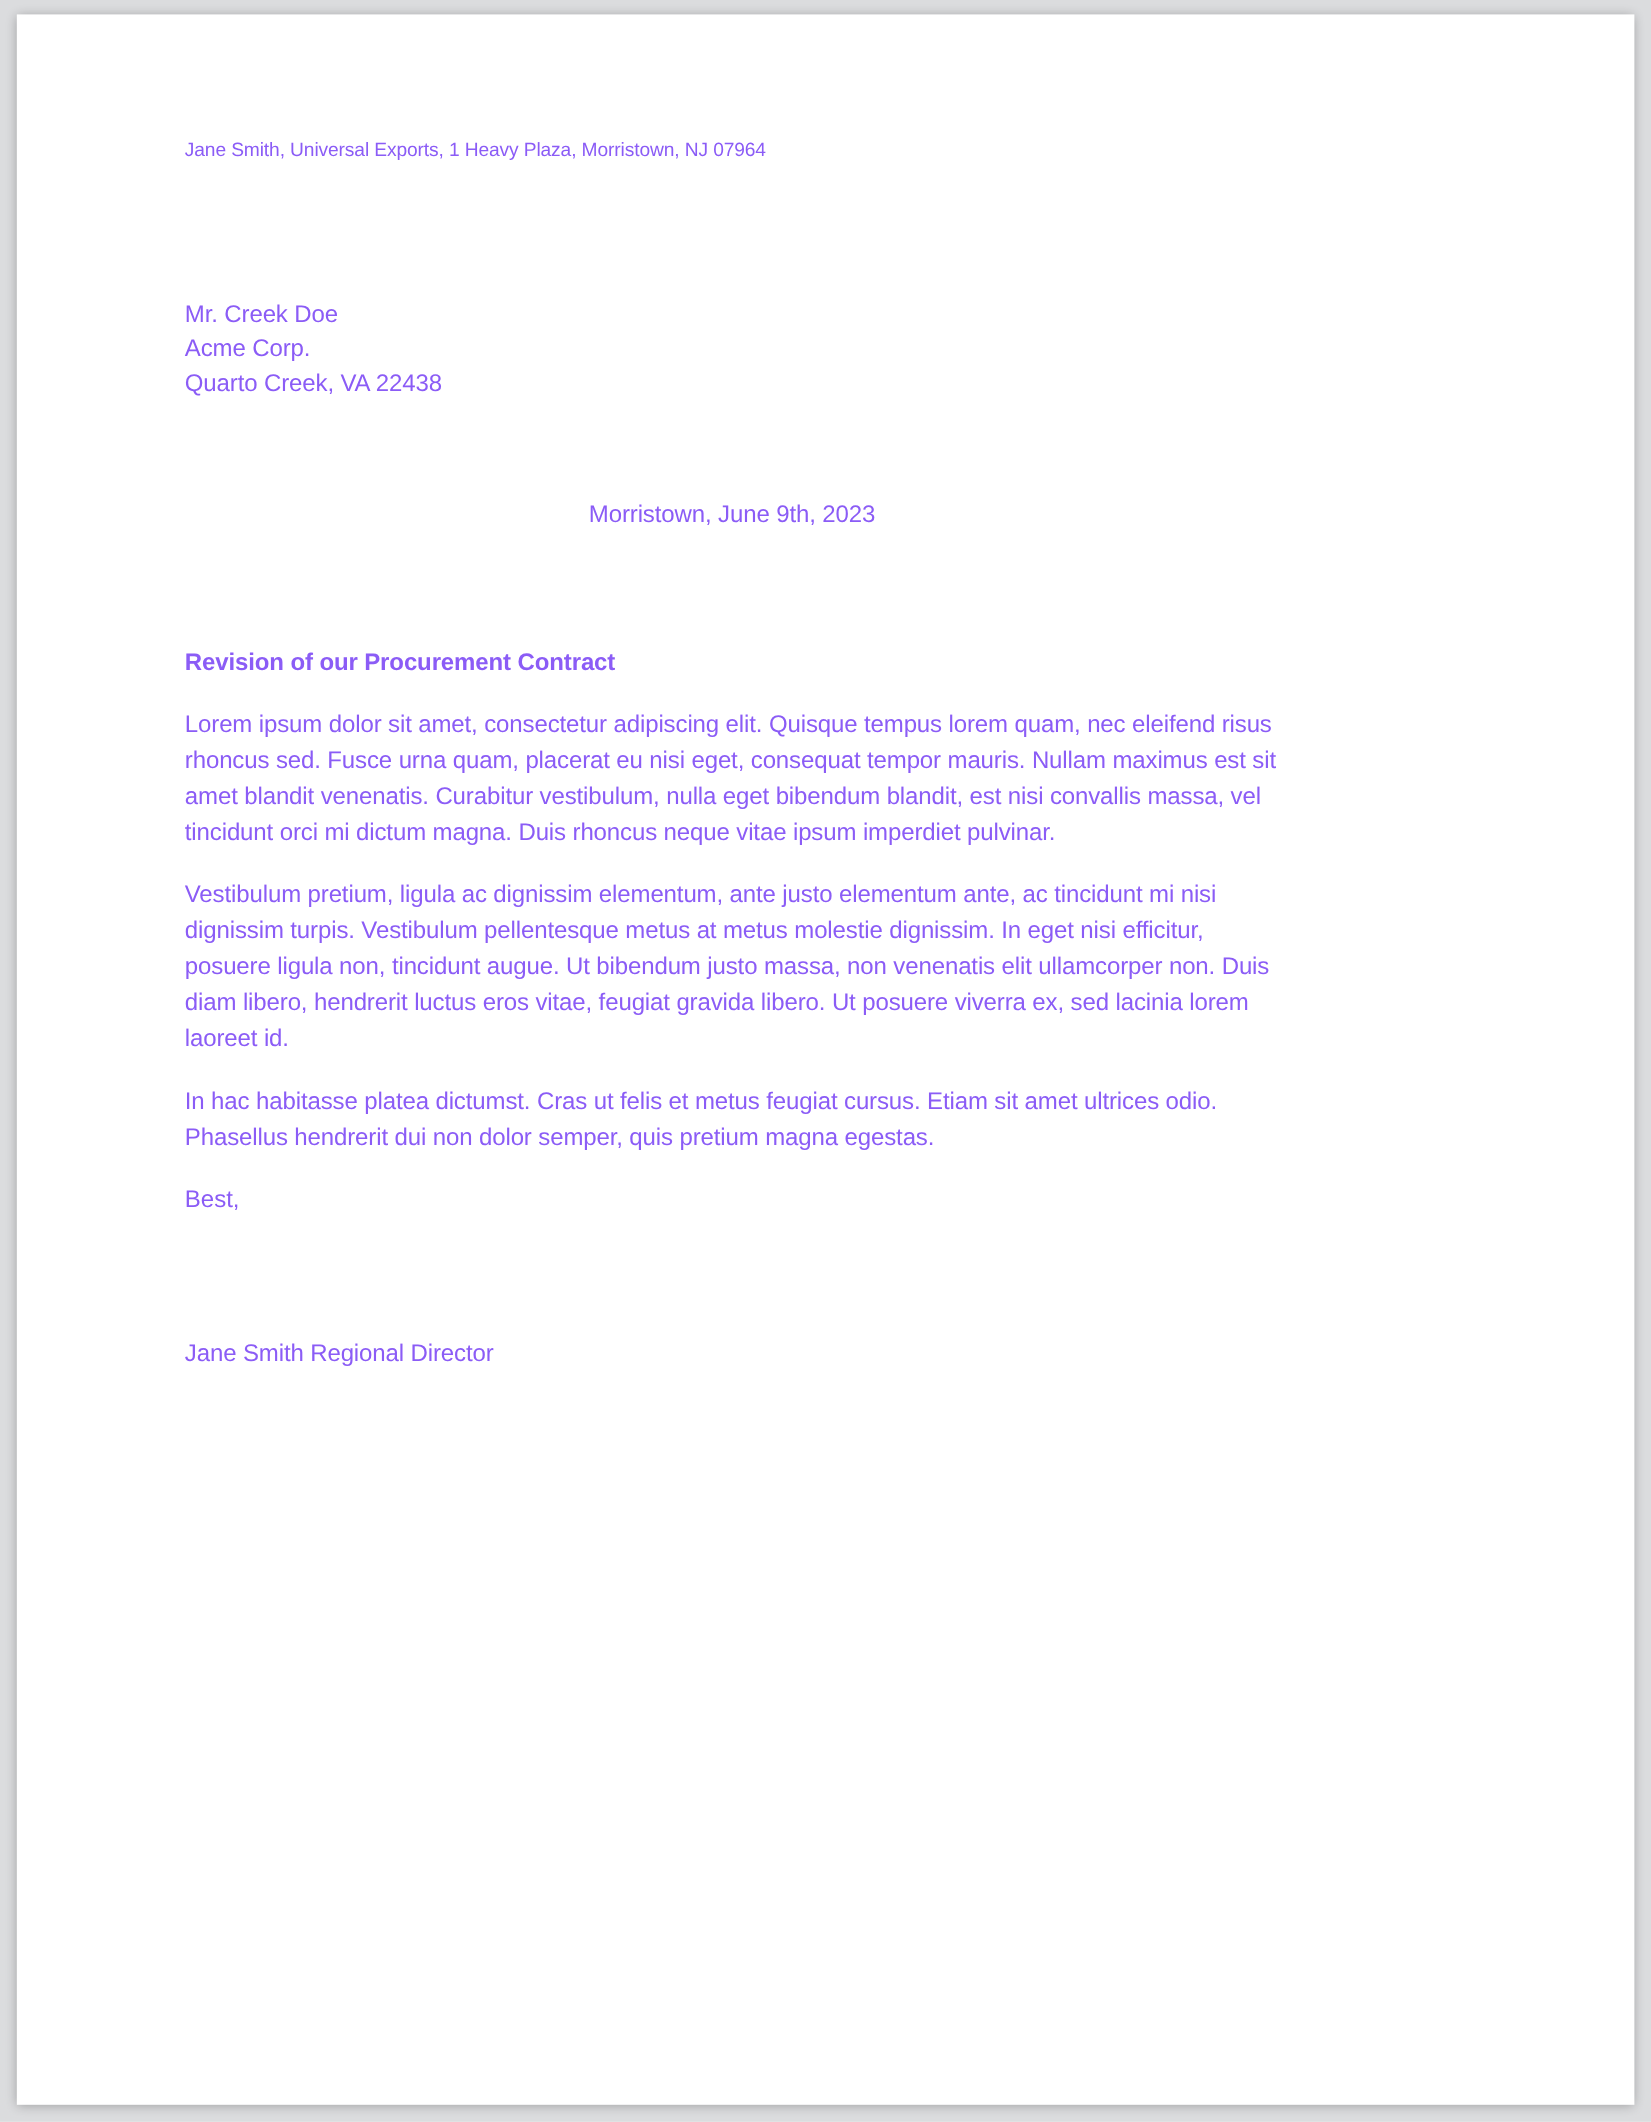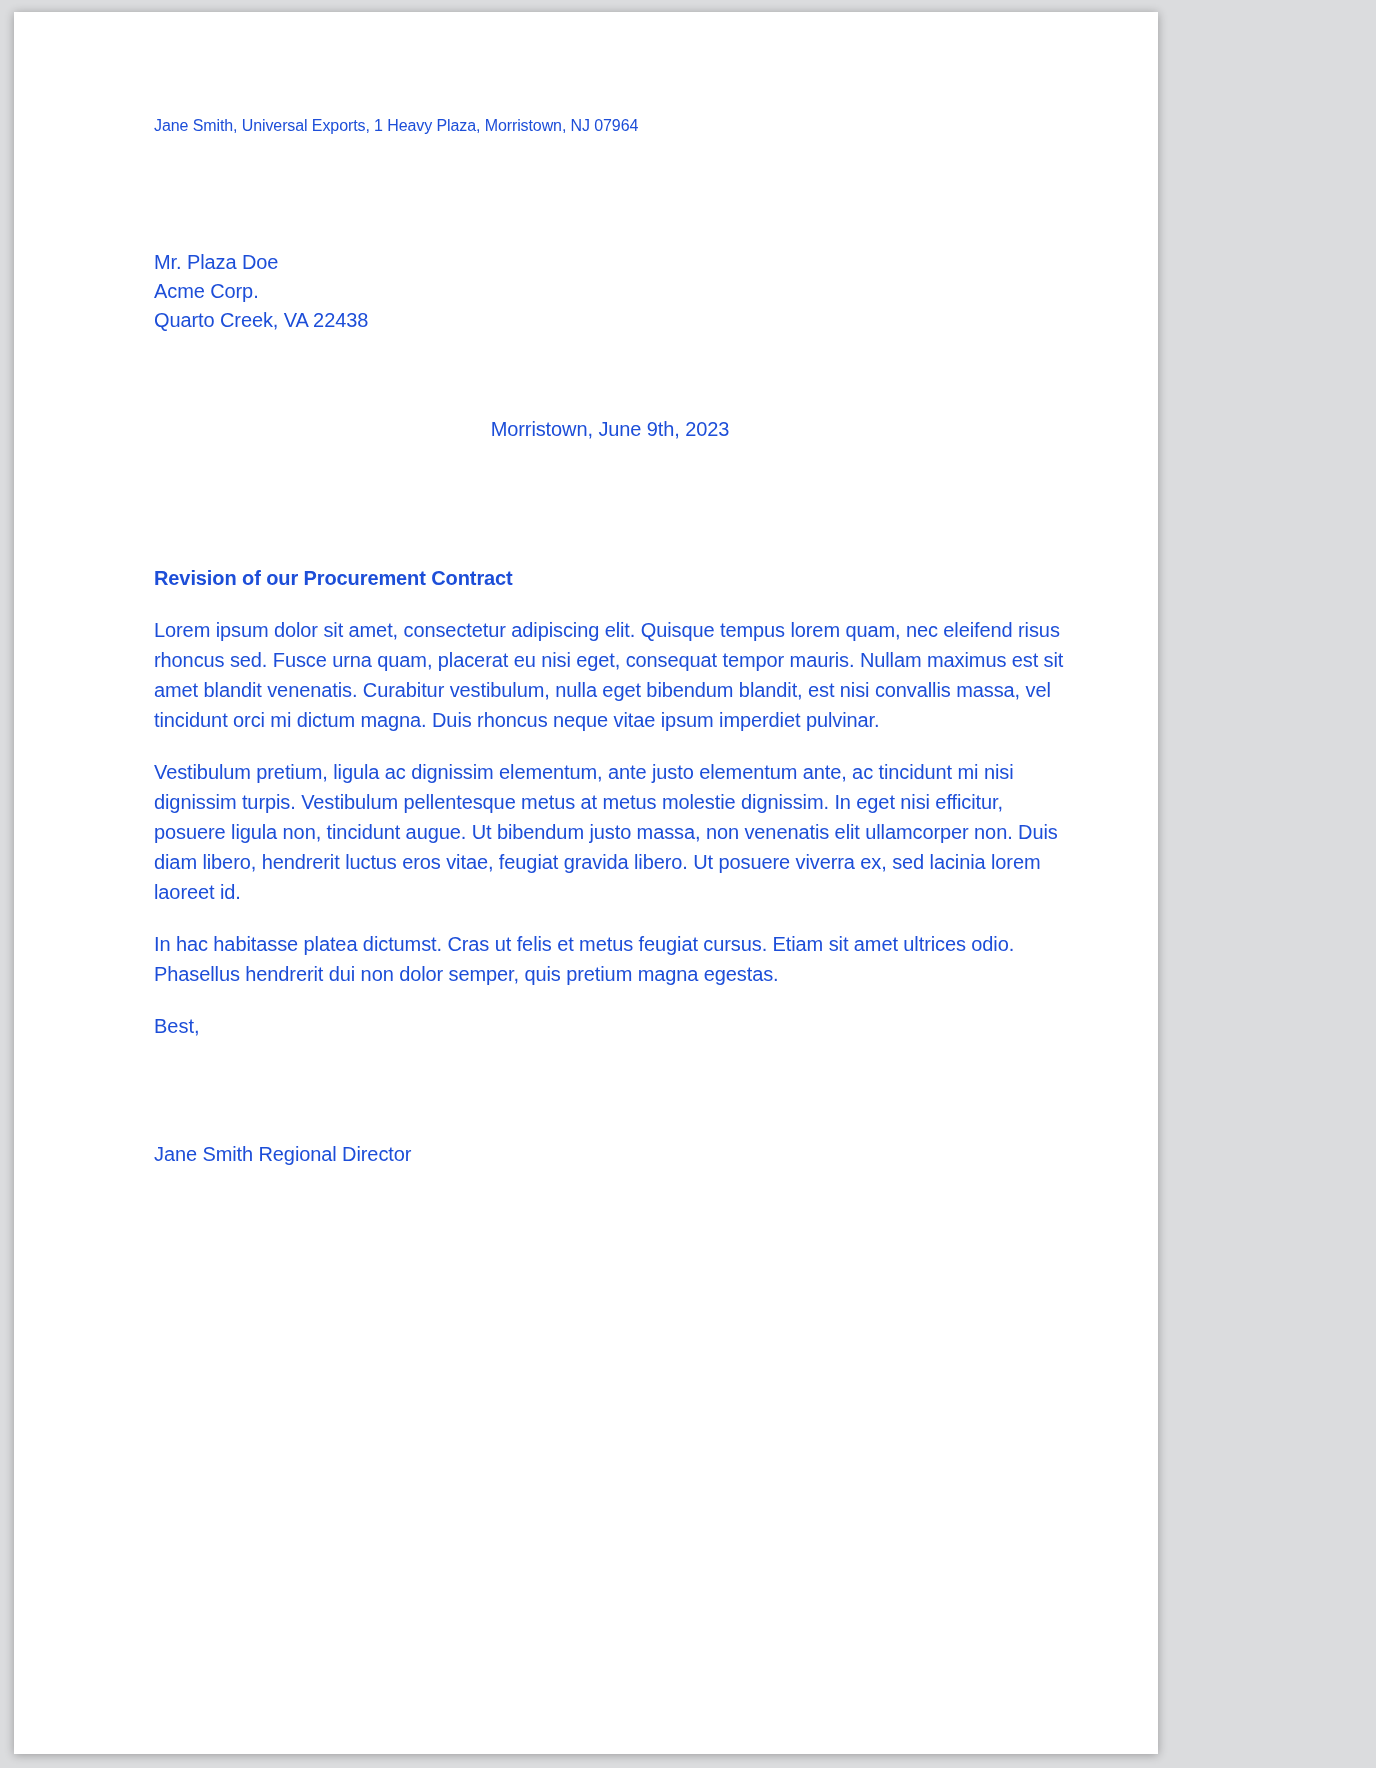--- a/index.html
+++ b/index.html
@@ -8,26 +8,26 @@
     width: 1376px;
     height: 1768px;
     background: #dbdcde;
     font-family: "Liberation Sans", "DejaVu Sans", sans-serif;
     -webkit-font-smoothing: antialiased;
   }
   .paper {
     position: relative;
     box-sizing: border-box;
     margin: 12px 14px 14px 14px;
-    width: 1144px;
+    width: 1348px;
     height: 1742px;
     background: #ffffff;
     box-shadow: 0 1px 9px rgba(0,0,0,0.30);
     padding: 104px 0 0 140px;
-    color: #1d4ed8;
+    color: #8b5cf6;
   }
   .sender {
     font-size: 16px;
     line-height: 20px;
     letter-spacing: -0.1px;
     white-space: nowrap;
   }
   .recipient {
     margin-top: 112px;
     font-size: 20px;
@@ -36,21 +36,21 @@
   }
   .date {
     margin-top: 80px;
     width: 912px;
     text-align: center;
     font-size: 20px;
     line-height: 29px;
     letter-spacing: -0.1px;
   }
   .subject {
-    margin-top: 120px;
+    margin-top: 94px;
     font-size: 20px;
     line-height: 29px;
     font-weight: bold;
     letter-spacing: -0.1px;
   }
   .salutation {
     margin-top: 20px;
     font-size: 20px;
     line-height: 29px;
     letter-spacing: -0.1px;
@@ -75,21 +75,21 @@
   }
 </style>
 </head>
 <body>
 
 <div class="paper">
 
   <div class="sender">Jane Smith, Universal Exports, 1 Heavy Plaza, Morristown, NJ 07964</div>
 
   <div class="recipient">
-    <div>Mr. Plaza Doe</div>
+    <div>Mr. Creek Doe</div>
     <div>Acme Corp.</div>
     <div>Quarto Creek, VA 22438</div>
   </div>
 
   <div class="date">Morristown, June 9th, 2023</div>
 
   <div class="subject">Revision of our Procurement Contract</div>
 
 
   <div class="body-text">

